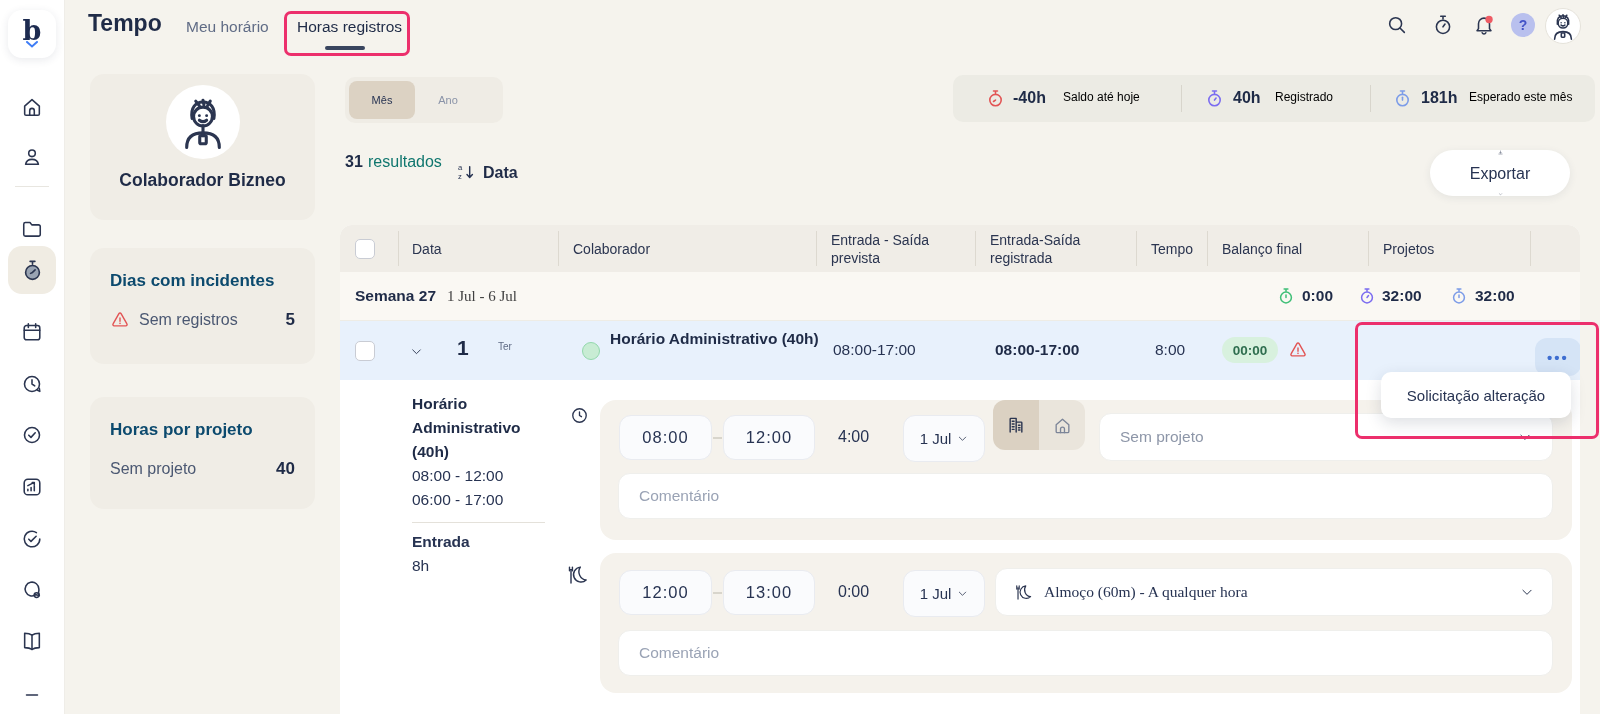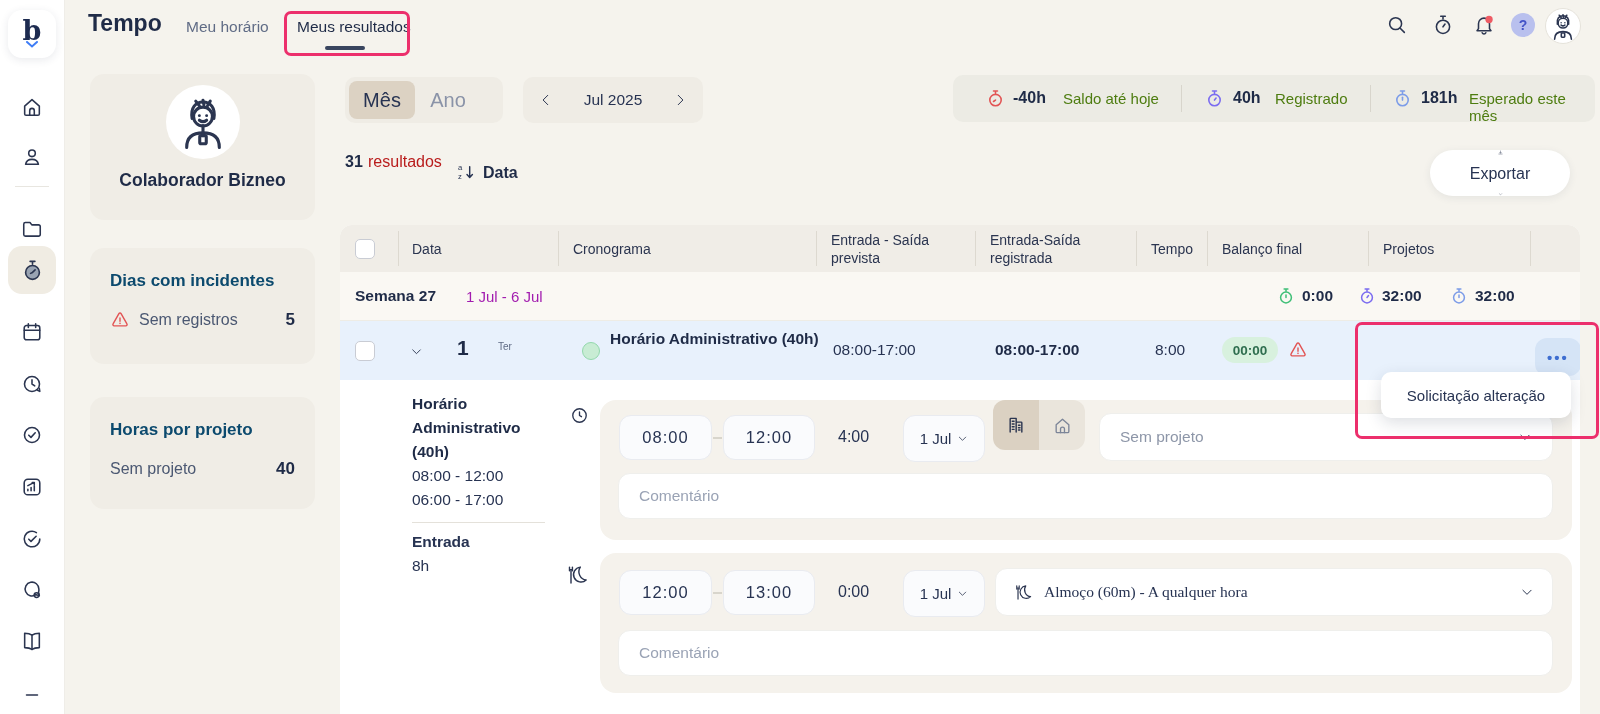--- a/index.html
+++ b/index.html
@@ -26,25 +26,25 @@
   .avatar-circle{position:absolute;width:34px;height:34px;border-radius:50%;background:#fff;border:1px solid #e6e3db;display:flex;align-items:center;justify-content:center;cursor:pointer;overflow:hidden;}
 
   
   .card{position:absolute;left:90px;width:225px;background:#f0ede6;border-radius:14px;}
   .card-title{font-size:17px;font-weight:bold;color:#0c4a6e;}
   .card-row{display:flex;align-items:center;font-size:16px;color:#4b5872;}
   .card-val{margin-left:auto;font-weight:bold;color:#1f2b47;font-size:17px;}
 
   
   .seg-group{position:absolute;background:#efece5;border-radius:10px;display:flex;align-items:center;}
-  .seg-btn{height:38px;border-radius:8px;display:flex;align-items:center;justify-content:center;font-size:20px;cursor:pointer;}
+  .seg-btn{height:38px;border-radius:8px;display:flex;align-items:center;justify-content:center;font-size:11px;cursor:pointer;}
   .pill-btn{position:absolute;background:#fff;border-radius:24px;box-shadow:0 2px 8px rgba(40,50,80,.08);display:flex;align-items:center;justify-content:center;gap:9px;cursor:pointer;font-size:16px;color:#273352;font-weight:500;flex-direction:column;}
   .statbar{position:absolute;left:953px;top:75px;width:642px;height:47px;background:#ecebe4;border-radius:10px;}
   .stat-val{font-weight:bold;font-size:16px;color:#1f2b47;}
-  .stat-lab{font-size:15px;color:#4d7c0f;}
+  .stat-lab{font-size:12px;color:#000000;}
   .vdiv{position:absolute;top:10px;width:1px;height:27px;background:#d8d5cc;}
 
   
   .tbl{position:absolute;left:340px;top:225px;width:1240px;height:489px;background:#ffffff;border-radius:12px 12px 0 0;overflow:hidden;}
   .thead{position:absolute;left:0;top:0;width:1240px;height:47px;background:#f0ede7;}
   .th{position:absolute;font-size:14px;color:#2b3550;line-height:1.25;}
   .col-div{position:absolute;top:6px;width:1px;height:35px;background:#ddd9d0;}
   .week-row{position:absolute;left:0;top:47px;width:1240px;height:48px;background:#faf8f3;border-bottom:1px solid #eeece5;}
   .day-row{position:absolute;left:0;top:96px;width:1240px;height:59px;background:#e8f1fc;}
   .chk{position:absolute;width:18px;height:18px;background:#fff;border:1.5px solid #c9ccd4;border-radius:5px;cursor:pointer;}
@@ -127,21 +127,21 @@
         <path class="ic" d="M12 5.5C10 4 7.2 3.5 4 3.5v15.7c3.2 0 6 .5 8 2 2-1.5 4.8-2 8-2V3.5c-3.2 0-6 .5-8 2z"></path>
         <path class="ic" d="M12 5.5v15.7"></path>
       </svg>
     <svg class="side-ic" style="top:684px" viewBox="0 0 24 24">
         <path class="ic" d="M6 12h12"></path>
       </svg>
   </aside>
 
   <div class="app-title">Tempo</div>
   <div class="tab" style="left:186px;color:#5f6b85;">Meu horário</div>
-  <div class="tab" style="left:297px;color:#1f2b47;font-weight:500;">Meus resultados</div>
+  <div class="tab" style="left:297px;color:#1f2b47;font-weight:500;">Horas registros</div>
   <div class="tab-underline"></div>
 
   <svg class="topic" style="left:1386px" viewBox="0 0 24 24">
       <circle class="ic" cx="10.5" cy="10.5" r="6.5"></circle>
       <path class="ic" d="M15.5 15.5l4.5 4.5"></path>
     </svg>
   <svg class="topic" style="left:1432px" viewBox="0 0 24 24">
       <path class="ic" d="M9.5 2.5h5M12 2.5v3"></path>
       <circle class="ic" cx="12" cy="14" r="7.2"></circle>
       <path class="ic" d="M12 14l2.2-3"></path>
@@ -200,29 +200,20 @@
     <div class="card-row" style="position:absolute;left:20px;top:62px;width:185px;">
       <span>Sem projeto</span>
       <span class="card-val">40</span>
     </div>
   </div>
 
   <div class="seg-group" style="left:345px;top:77px;width:150px;height:46px;padding:0 4px;">
     <div class="seg-btn" style="width:66px;background:#dcd2c3;color:#273352;font-weight:500;">Mês</div>
     <div class="seg-btn" style="width:66px;color:#8a93a8;">Ano</div>
   </div>
-  <div class="seg-group" style="left:523px;top:77px;width:148px;height:46px;justify-content:space-between;padding:0 16px;">
-    <svg width="14" height="14" viewBox="0 0 24 24" style="cursor:pointer;">
-        <path class="ic" d="M15 4l-8 8 8 8" stroke-width="2.2"></path>
-      </svg>
-    <span style="font-size:15.5px;color:#273352;">Jul 2025</span>
-    <svg width="14" height="14" viewBox="0 0 24 24" style="cursor:pointer;">
-        <path class="ic" d="M9 4l8 8-8 8" stroke-width="2.2"></path>
-      </svg>
-  </div>
 
   <div class="statbar">
     <svg class="abs" style="left:33px;top:14px;" width="19" height="19" viewBox="0 0 24 24">
         <path d="M9.5 2.5h5M12 2.5v3" stroke="#e25454" stroke-width="2" fill="none" stroke-linecap="round"></path>
         <circle cx="12" cy="14" r="7.2" stroke="#e25454" stroke-width="2" fill="none"></circle>
         <path d="M12 14l-2.5 1.8" stroke="#e25454" stroke-width="2" fill="none" stroke-linecap="round"></path>
       </svg>
     <span class="abs stat-val" style="left:60px;top:14px;">-40h</span>
     <span class="abs stat-lab" style="left:110px;top:15px;">Saldo até hoje</span>
     <div class="vdiv" style="left:228px;"></div>
@@ -237,21 +228,21 @@
     <svg class="abs" style="left:440px;top:14px;" width="19" height="19" viewBox="0 0 24 24">
         <path d="M9.5 2.5h5M12 2.5v3" stroke="#7c9ce8" stroke-width="2" fill="none" stroke-linecap="round"></path>
         <circle cx="12" cy="14" r="7.2" stroke="#7c9ce8" stroke-width="2" fill="none"></circle>
         <path d="M12 10.5V14" stroke="#7c9ce8" stroke-width="2" fill="none" stroke-linecap="round"></path>
       </svg>
     <span class="abs stat-val" style="left:468px;top:14px;">181h</span>
     <span class="abs stat-lab" style="left:516px;top:15px;">Esperado este mês</span>
   </div>
 
   <span class="abs" style="left:345px;top:153px;font-size:16px;font-weight:bold;color:#1f2b47;">31</span>
-  <span class="abs" style="left:368px;top:153px;font-size:16px;color:#b91c1c;">resultados</span>
+  <span class="abs" style="left:368px;top:153px;font-size:16px;color:#0f766e;">resultados</span>
   <svg class="abs" style="left:458px;top:163px;" width="18" height="18" viewBox="0 0 20 20">
       <text x="0" y="8" font-size="8.5" fill="#273352" font-family="Liberation Sans">a</text>
       <text x="0" y="18" font-size="8.5" fill="#273352" font-family="Liberation Sans">z</text>
       <path d="M13 4v12M13 16l-3-3.2M13 16l3-3.2" stroke="#273352" stroke-width="1.6" fill="none" stroke-linecap="round" stroke-linejoin="round"></path>
     </svg>
   <span class="abs" style="left:483px;top:164px;font-size:16px;font-weight:bold;color:#1f2b47;cursor:pointer;">Data</span>
 
   <div class="pill-btn" style="left:1430px;top:150px;width:140px;height:46px;">
     <svg width="17" height="17" viewBox="0 0 24 24">
         <path class="ic" d="M12 4v9M8.5 9.8L12 13.3l3.5-3.5M5 17h14" stroke-width="1.8"></path>
@@ -262,37 +253,37 @@
       </svg>
   </div>
 
   <div class="tbl">
 
     <div class="thead">
       <div class="chk" style="left:15px;top:14px;"></div>
       <div class="col-div" style="left:58px;"></div>
       <span class="th" style="left:72px;top:16px;">Data</span>
       <div class="col-div" style="left:218px;"></div>
-      <span class="th" style="left:233px;top:16px;">Cronograma</span>
+      <span class="th" style="left:233px;top:16px;">Colaborador</span>
       <div class="col-div" style="left:476px;"></div>
       <span class="th" style="left:491px;top:7px;width:118px;">Entrada - Saída prevista</span>
       <div class="col-div" style="left:635px;"></div>
       <span class="th" style="left:650px;top:7px;width:110px;">Entrada-Saída registrada</span>
       <div class="col-div" style="left:796px;"></div>
       <span class="th" style="left:811px;top:16px;">Tempo</span>
       <div class="col-div" style="left:867px;"></div>
       <span class="th" style="left:882px;top:16px;">Balanço final</span>
       <div class="col-div" style="left:1028px;"></div>
       <span class="th" style="left:1043px;top:16px;">Projetos</span>
       <div class="col-div" style="left:1190px;"></div>
     </div>
 
     <div class="week-row">
       <span class="abs" style="left:15px;top:15px;font-size:15.5px;font-weight:bold;color:#1f2b47;">Semana 27</span>
-      <span class="abs" style="left:126px;top:16px;font-size:15px;color:#a21caf;">1 Jul - 6 Jul</span>
+      <span class="abs" style="left:107px;top:16px;font-size:15px;color:#404040;font-family:Liberation Serif, serif;">1 Jul - 6 Jul</span>
       <svg class="abs" style="left:937px;top:15px;" width="18" height="18" viewBox="0 0 24 24">
           <path d="M9.5 2.5h5M12 2.5v3" stroke="#3fbf77" stroke-width="2" fill="none" stroke-linecap="round"></path>
           <circle cx="12" cy="14" r="7.2" stroke="#3fbf77" stroke-width="2" fill="none"></circle>
           <path d="M12 10.5V14" stroke="#3fbf77" stroke-width="2" fill="none" stroke-linecap="round"></path>
         </svg>
       <span class="abs" style="left:962px;top:15px;font-size:15.5px;font-weight:bold;color:#1f2b47;">0:00</span>
       <svg class="abs" style="left:1018px;top:15px;" width="18" height="18" viewBox="0 0 24 24">
           <path d="M9.5 2.5h5M12 2.5v3" stroke="#7b6cf0" stroke-width="2" fill="none" stroke-linecap="round"></path>
           <circle cx="12" cy="14" r="7.2" stroke="#7b6cf0" stroke-width="2" fill="none"></circle>
           <path d="M12 14l2-2.6" stroke="#7b6cf0" stroke-width="2" fill="none" stroke-linecap="round"></path>

